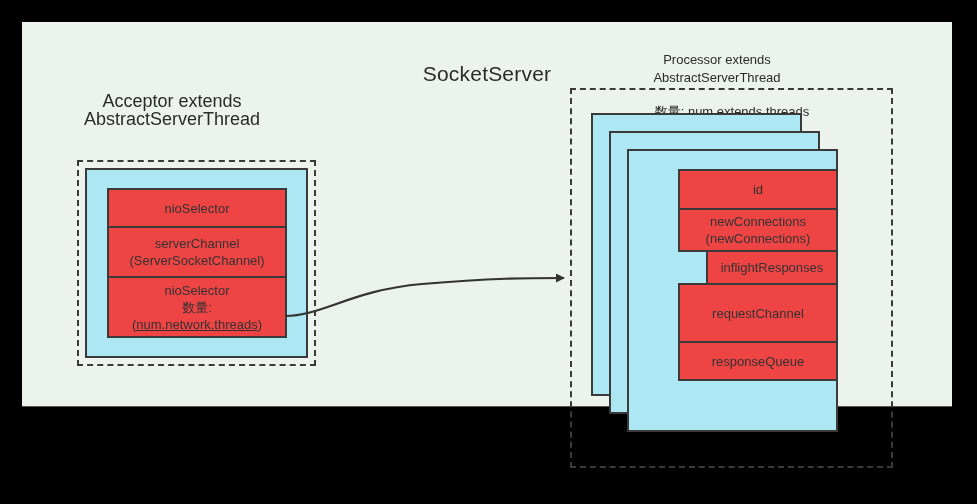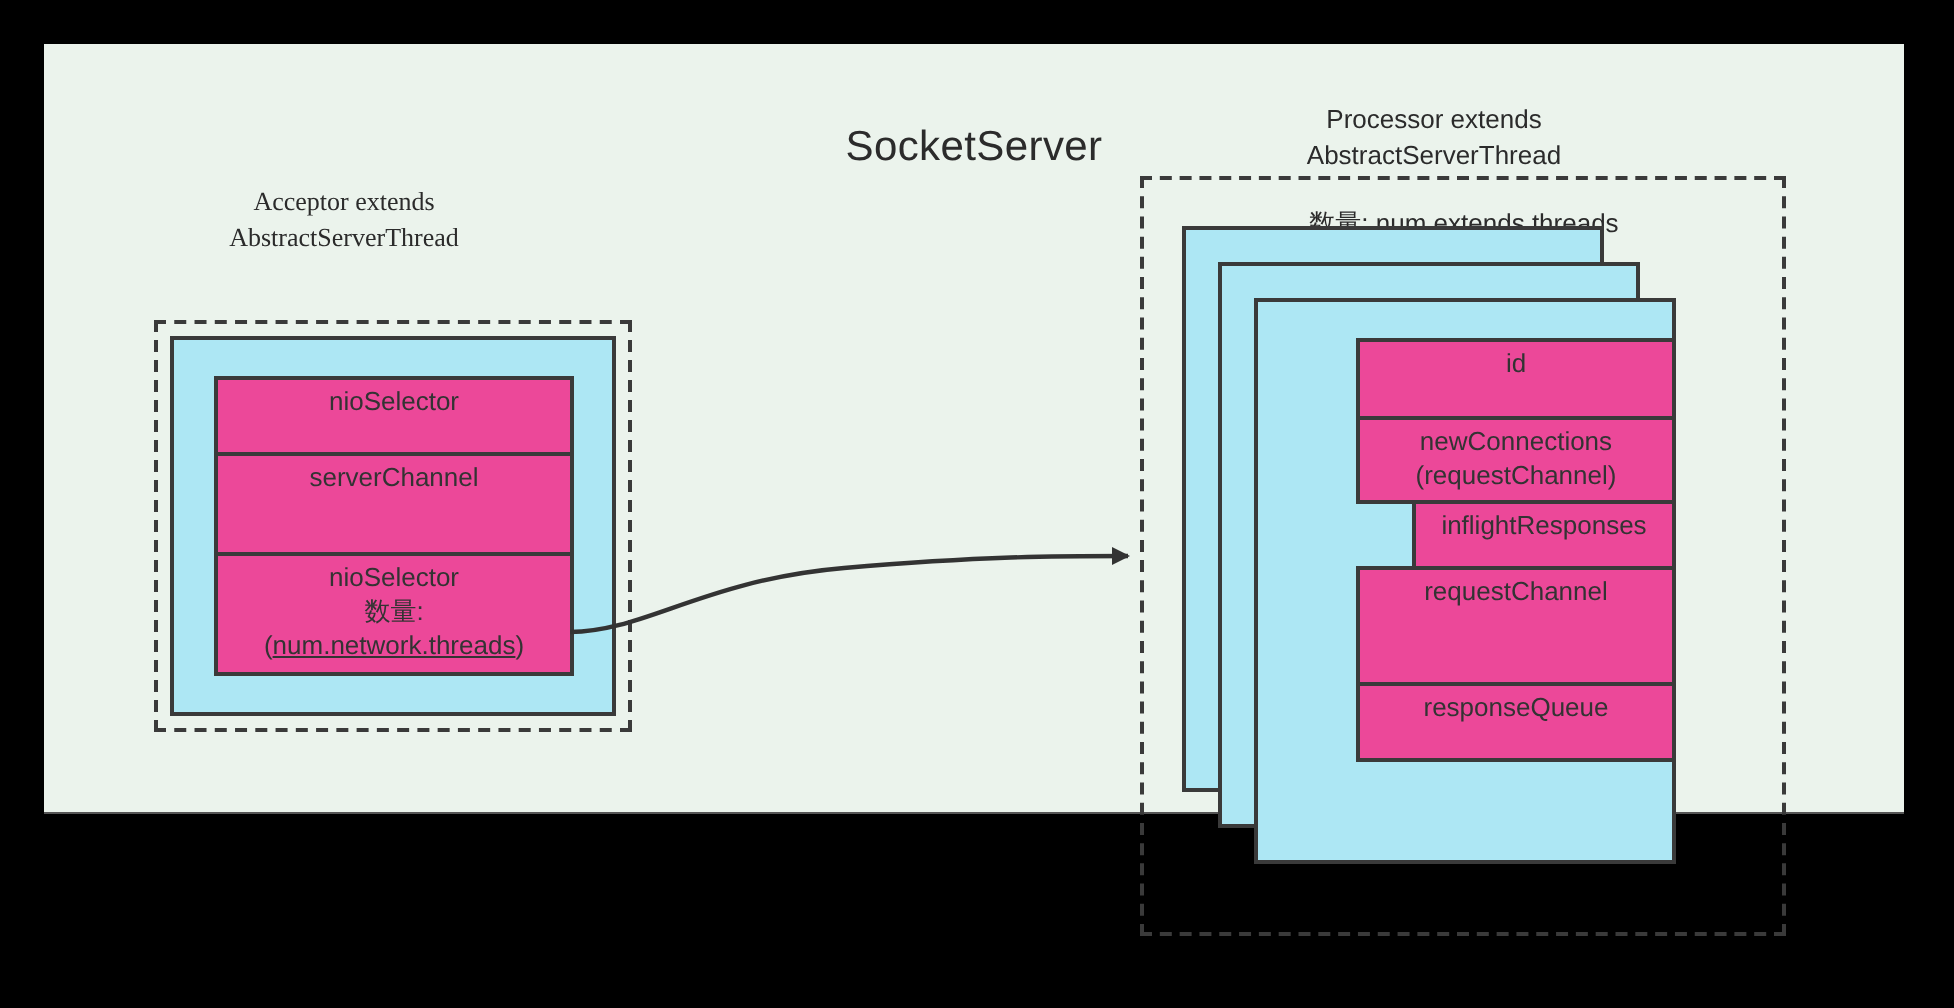--- a/index.html
+++ b/index.html
@@ -15,21 +15,21 @@
 
   .abs{position:absolute;}
 
   
   #main-title{
     left:0;top:40px;width:930px;text-align:center;
     font-size:21px;color:#2b2b2b;letter-spacing:.2px;
   }
   #acceptor-title{
     left:35px;top:70px;width:230px;text-align:center;
-    font-size:13px;color:#2b2b2b;line-height:18px;font-family:Liberation Serif, serif;
+    font-size:18px;color:#2b2b2b;line-height:18px;
   }
   #processor-title{
     left:545px;top:29px;width:300px;text-align:center;
     font-size:13px;color:#2b2b2b;line-height:18px;
   }
   #processor-count-label{
     left:560px;top:81px;width:300px;text-align:center;
     font-size:13px;color:#2b2b2b;
   }
 
@@ -51,25 +51,25 @@
   #acceptor-cyan{left:63px;top:146px;width:223px;height:190px;}
 
   .proc-card{width:211px;height:283px;}
   #proc-card-1{left:569px;top:91px;}
   #proc-card-2{left:587px;top:109px;}
   #proc-card-3{left:605px;top:127px;}
 
   
   .pink-stack{box-sizing:border-box;}
   .pink{
-    background:#ec4899;
+    background:#ef4444;
     border:2px solid #3a3a3a;
     box-sizing:border-box;
     margin-top:-2px;
-    display:flex;align-items:flex-start;justify-content:center;
+    display:flex;align-items:center;justify-content:center;
     text-align:center;
     font-size:13px;color:#333;line-height:17px;
     padding:2px 4px;
   }
   .pink:first-child{margin-top:0;}
 
   #acceptor-fields{left:85px;top:166px;width:180px;}
   #acceptor-fields .pink:nth-child(1){height:40px;}
   #acceptor-fields .pink:nth-child(2){height:52px;}
   #acceptor-fields .pink:nth-child(3){height:62px;}
@@ -109,20 +109,21 @@
 
     <div id="acceptor-cyan" class="abs cyan"></div>
 
     <div id="acceptor-fields" class="abs pink-stack">
       <div class="pink">
         <span>nioSelector</span>
       </div>
       <div class="pink">
         <div>
           <div>serverChannel</div>
+          <div>(ServerSocketChannel)</div>
         </div>
       </div>
       <div class="pink">
         <div>
           <div>nioSelector</div>
           <div>数量:</div>
           <div>(<span class="u">num.network.threads</span>)</div>
         </div>
       </div>
     </div>
@@ -134,21 +135,21 @@
     <div id="proc-card-2" class="abs cyan proc-card"></div>
     <div id="proc-card-3" class="abs cyan proc-card"></div>
 
     <div id="processor-fields" class="abs pink-stack">
       <div class="pink">
         <span>id</span>
       </div>
       <div class="pink">
         <div>
           <div>newConnections</div>
-          <div>(requestChannel)</div>
+          <div>(newConnections)</div>
         </div>
       </div>
       <div class="pink">
         <span>inflightResponses</span>
       </div>
       <div class="pink">
         <span>requestChannel</span>
       </div>
       <div class="pink">
         <span>responseQueue</span>

